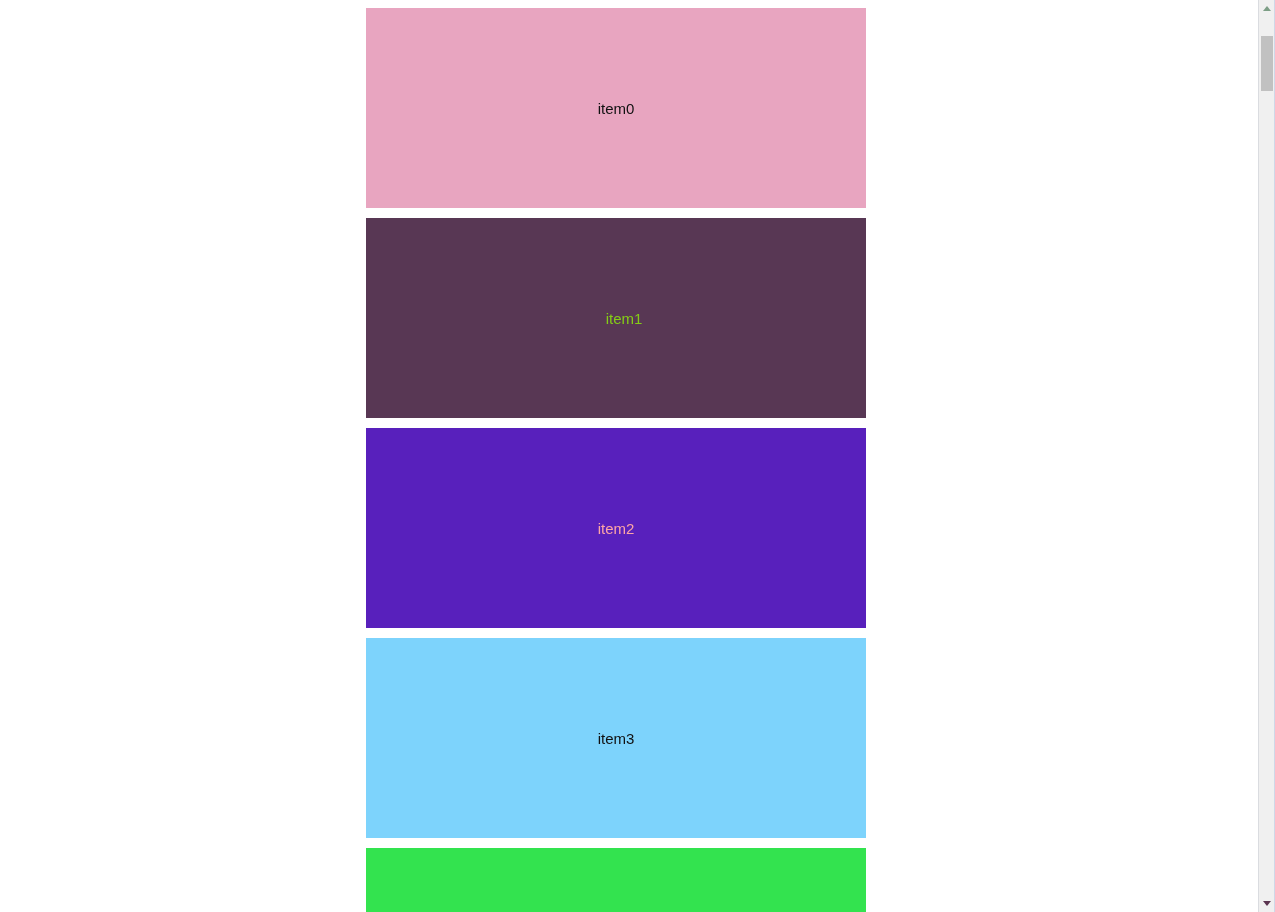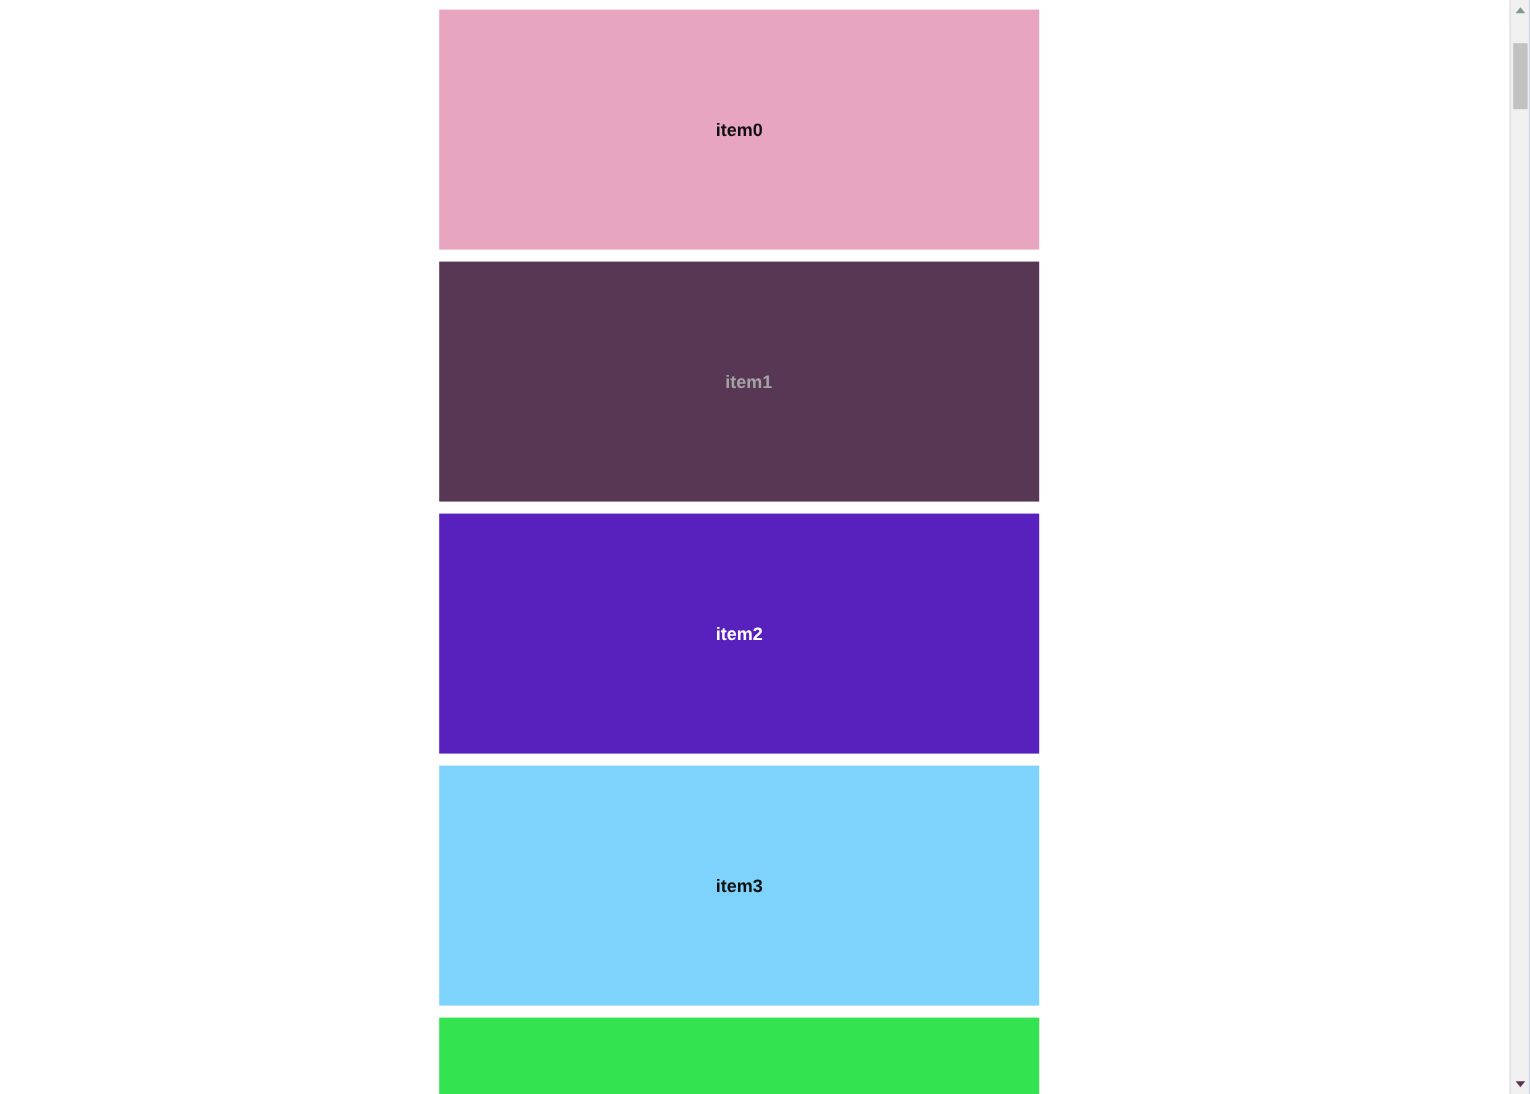--- a/index.html
+++ b/index.html
@@ -18,21 +18,20 @@
 
   
   #viewport {
     position: absolute;
     left: 0;
     top: 0;
     width: 1258px;
     height: 912px;
     overflow: hidden;
     background: #ffffff;
-    font-weight: bold;
   }
 
   
   #item-list {
     position: absolute;
     left: 366px;
     top: 8px;
     width: 500px;
     display: flex;
     flex-direction: column;
@@ -120,24 +119,24 @@
   }
 </style>
 </head>
 <body>
 
 <div id="viewport">
   <div id="item-list" style="left: 366px; top: 8px; width: 500px; gap: 10px;">
       <div class="flex-item" style="width: 500px; height: 200px; background: rgb(232, 165, 192); color: rgb(17, 17, 17);">
         <span class="item-label">item0</span>
       </div>
-      <div class="flex-item" style="width: 500px; height: 200px; background: rgb(88, 55, 84); color: #a3a3a3; padding-left: 16px;">
+      <div class="flex-item" style="width: 500px; height: 200px; background: rgb(88, 55, 84); color: #84cc16; padding-left: 16px;">
         <span class="item-label">item1</span>
       </div>
-      <div class="flex-item" style="width: 500px; height: 200px; background: rgb(88, 32, 188); color: #ffffff;">
+      <div class="flex-item" style="width: 500px; height: 200px; background: rgb(88, 32, 188); color: #fca5a5;">
         <span class="item-label">item2</span>
       </div>
       <div class="flex-item" style="width: 500px; height: 200px; background: #7dd3fc; color: rgb(17, 17, 17);">
         <span class="item-label">item3</span>
       </div>
       <div class="flex-item" style="width: 500px; height: 200px; background: rgb(51, 227, 79); color: rgb(17, 17, 17);">
         <span class="item-label"></span>
       </div>
     </div>
 </div>

